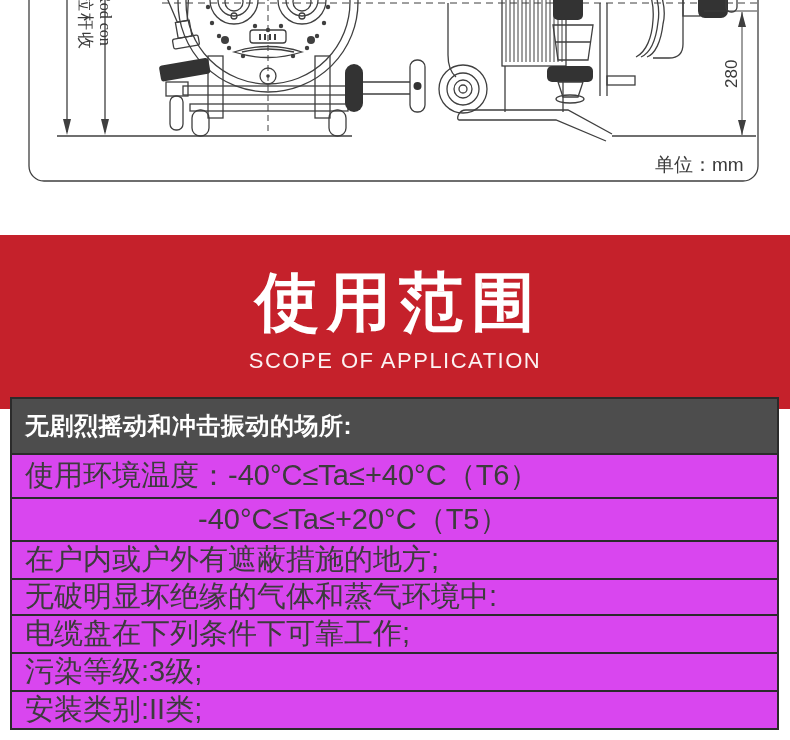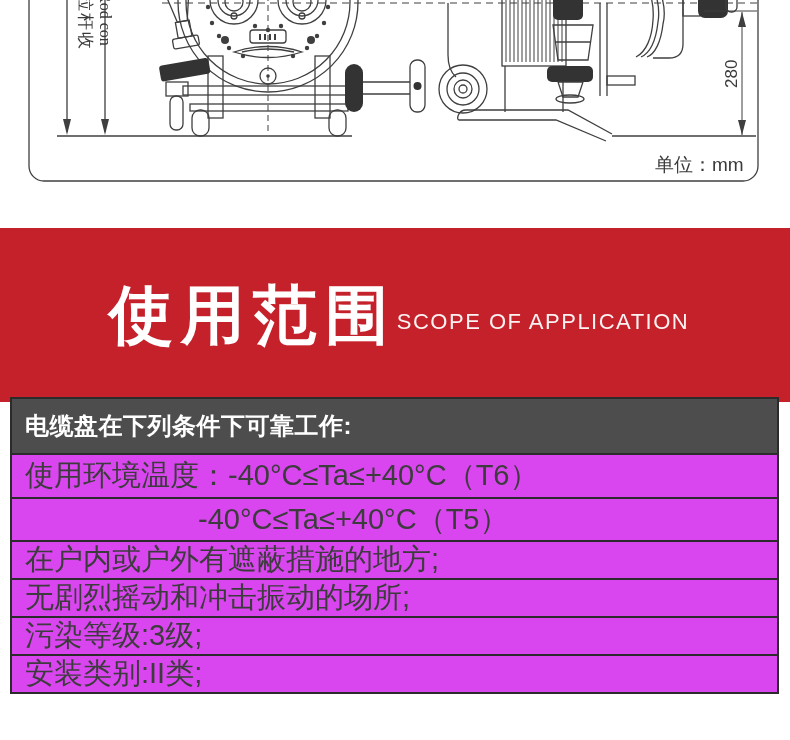--- a/index.html
+++ b/index.html
@@ -13,23 +13,23 @@
     font-family:"Liberation Sans","DejaVu Sans",sans-serif;
   }
   .page{position:relative;width:790px;height:740px;overflow:hidden;background:#fff;}
 
   
   .drawing-section{position:absolute;left:0;top:0;width:790px;height:228px;background:#fff;}
   .drawing-section svg{display:block;}
 
   
   .banner{
-    position:absolute;left:0;top:228px;width:790px;height:174px;
+    position:absolute;left:0;top:235px;width:790px;height:174px;
     background:var(--accent);
-    display:flex;flex-direction:row;align-items:center;justify-content:center;
+    display:flex;flex-direction:column;align-items:center;justify-content:center;
     color:#fff;text-align:center;
   }
   .banner-title{
     font-size:64px;font-weight:700;letter-spacing:8px;line-height:1;
     text-indent:8px; 
   }
   .banner-subtitle{
     margin-top:14px;font-size:22px;font-weight:400;letter-spacing:1.5px;
     color:rgba(255,255,255,0.94);
     text-align:right;
@@ -201,22 +201,23 @@
       <text x="655" y="171" font-size="19" fill="#3a3a3a">单位：mm</text>
     </svg>
   </div>
 
   <div class="banner">
     <div class="banner-title">使用范围</div>
     <div class="banner-subtitle">SCOPE OF APPLICATION</div>
   </div>
 
   <div class="cond-table">
-    <div class="cond-header">电缆盘在下列条件下可靠工作:</div>
+    <div class="cond-header">无剧烈摇动和冲击振动的场所:</div>
     <div class="cond-row r1">使用环境温度：-40°C≤Ta≤+40°C（T6）</div>
-    <div class="cond-row r2">-40°C≤Ta≤+40°C（T5）</div>
+    <div class="cond-row r2">-40°C≤Ta≤+20°C（T5）</div>
     <div class="cond-row r4">在户内或户外有遮蔽措施的地方;</div>
-    <div class="cond-row r6">无剧烈摇动和冲击振动的场所;</div>
+    <div class="cond-row r5">无破明显坏绝缘的气体和蒸气环境中:</div>
+    <div class="cond-row r6">电缆盘在下列条件下可靠工作;</div>
     <div class="cond-row r7">污染等级:3级;</div>
     <div class="cond-row r8">安装类别:II类;</div>
   </div>
 
 </div>
 
 </body></html>

